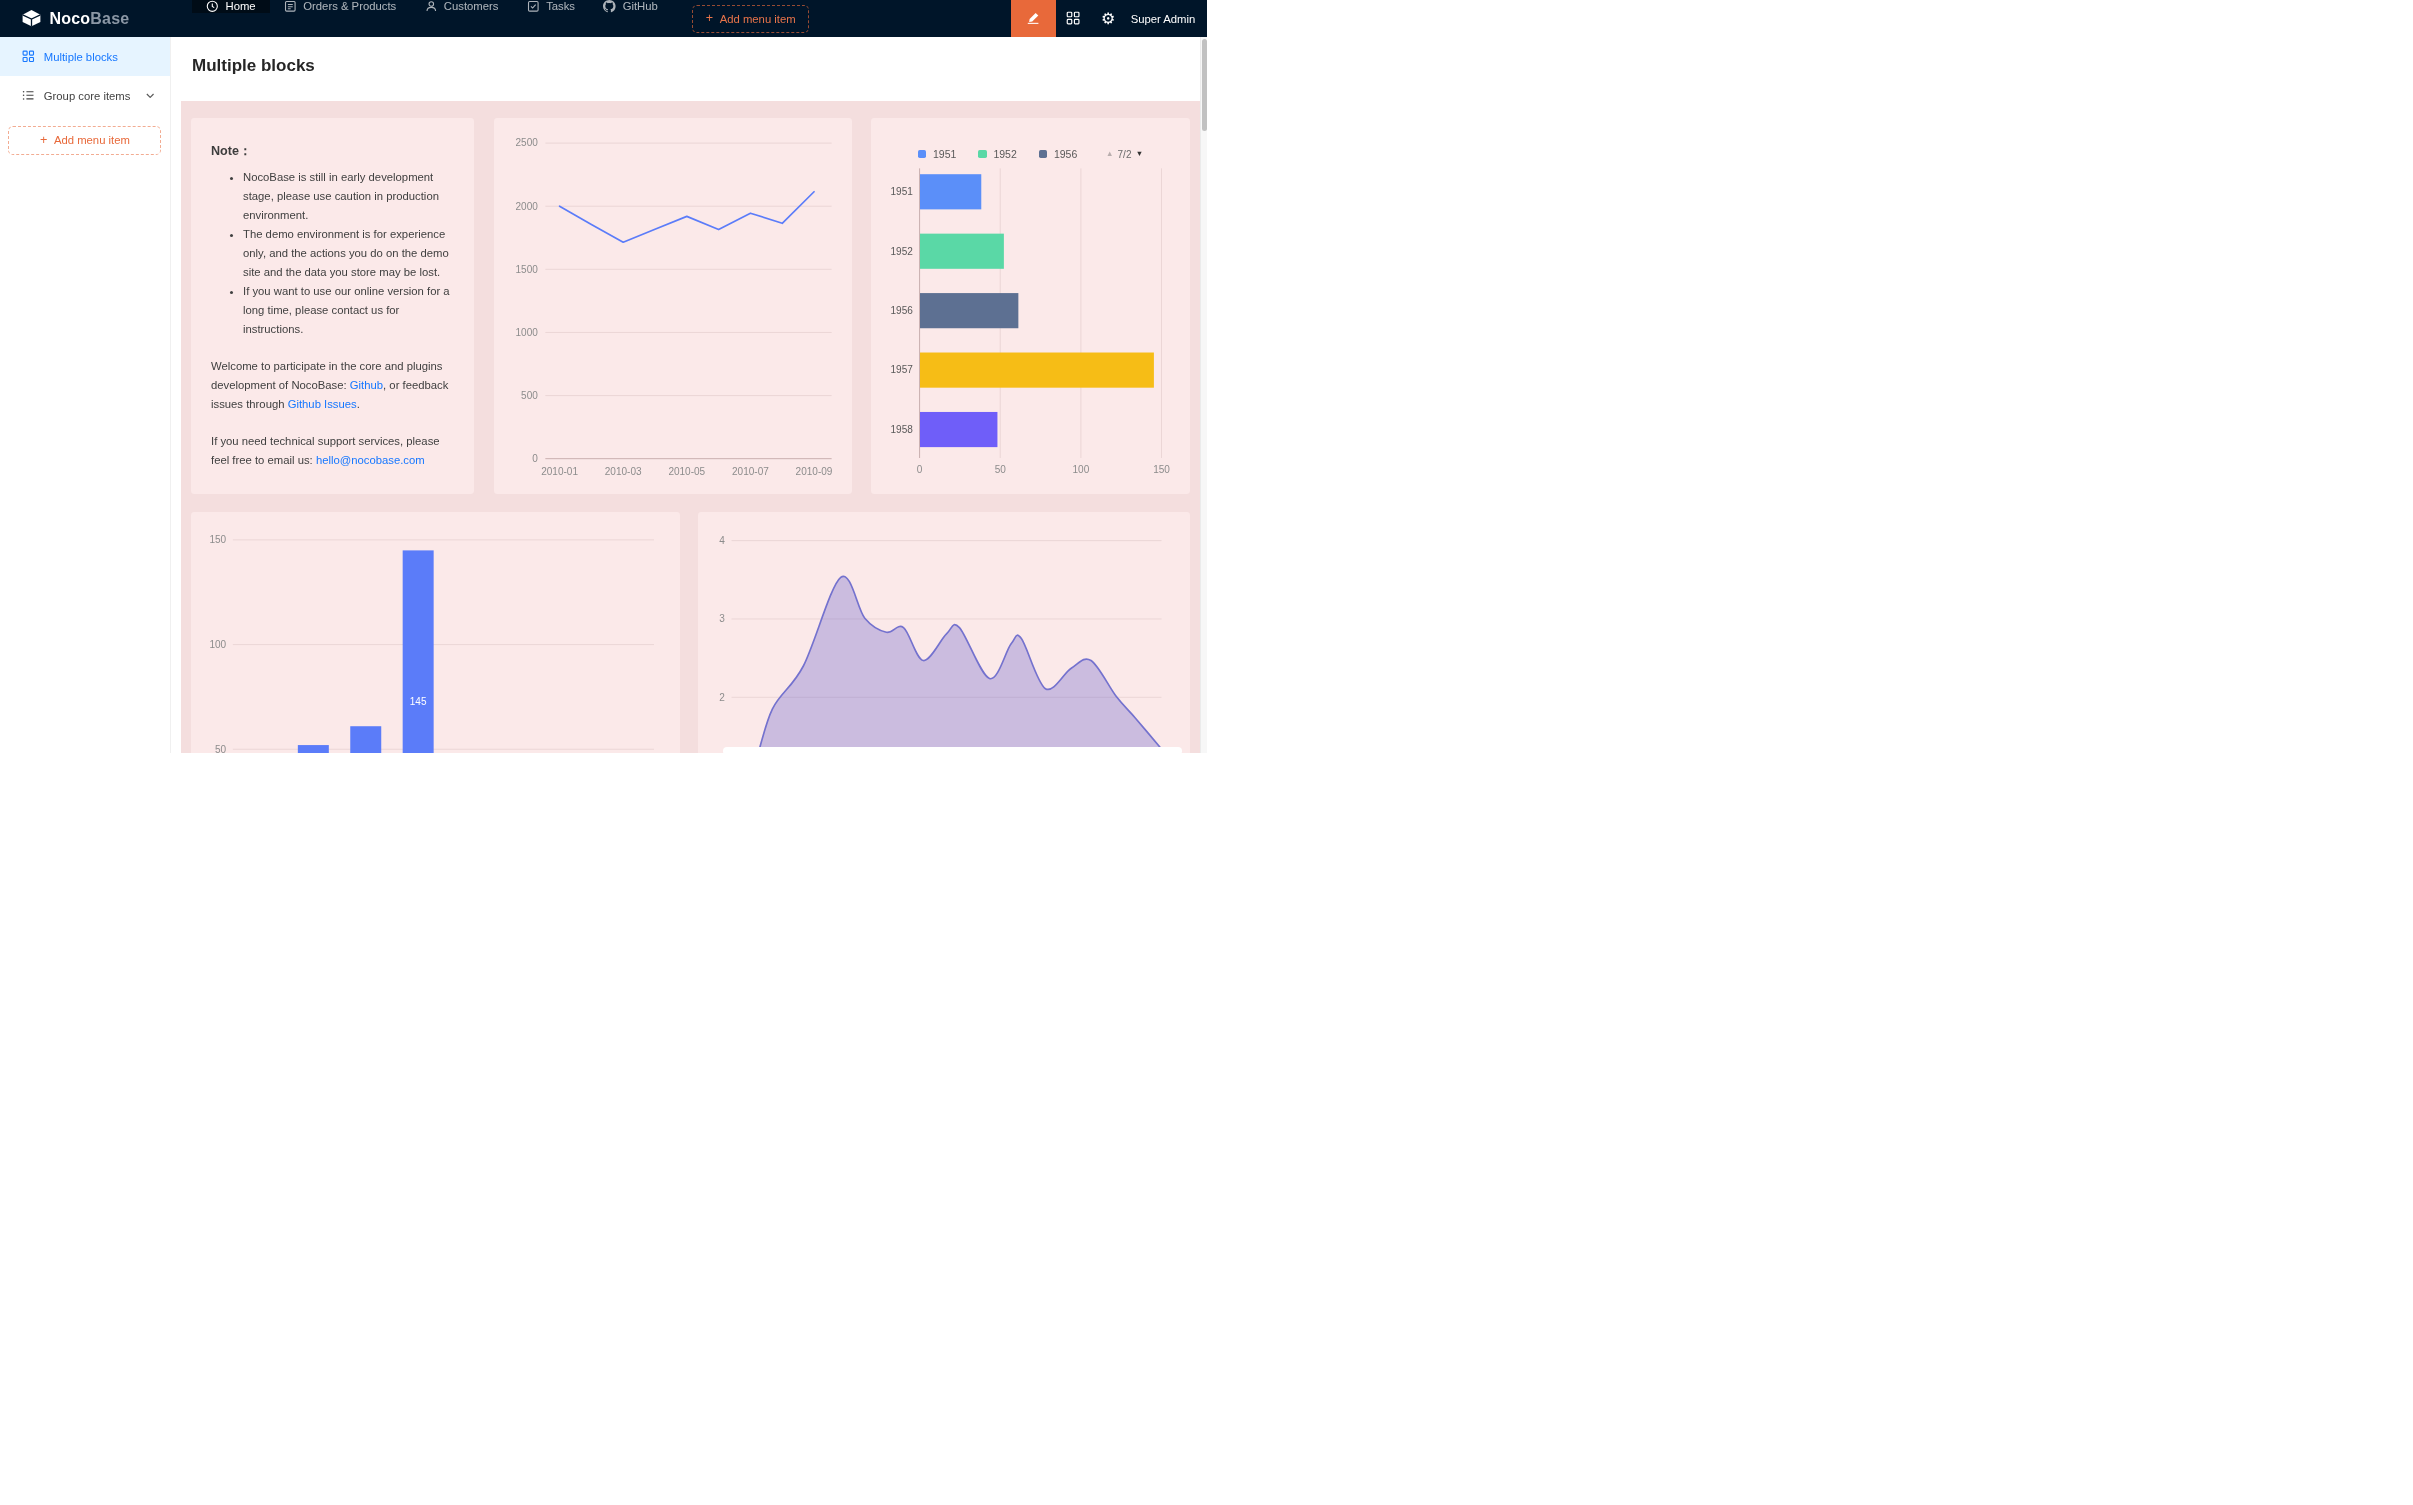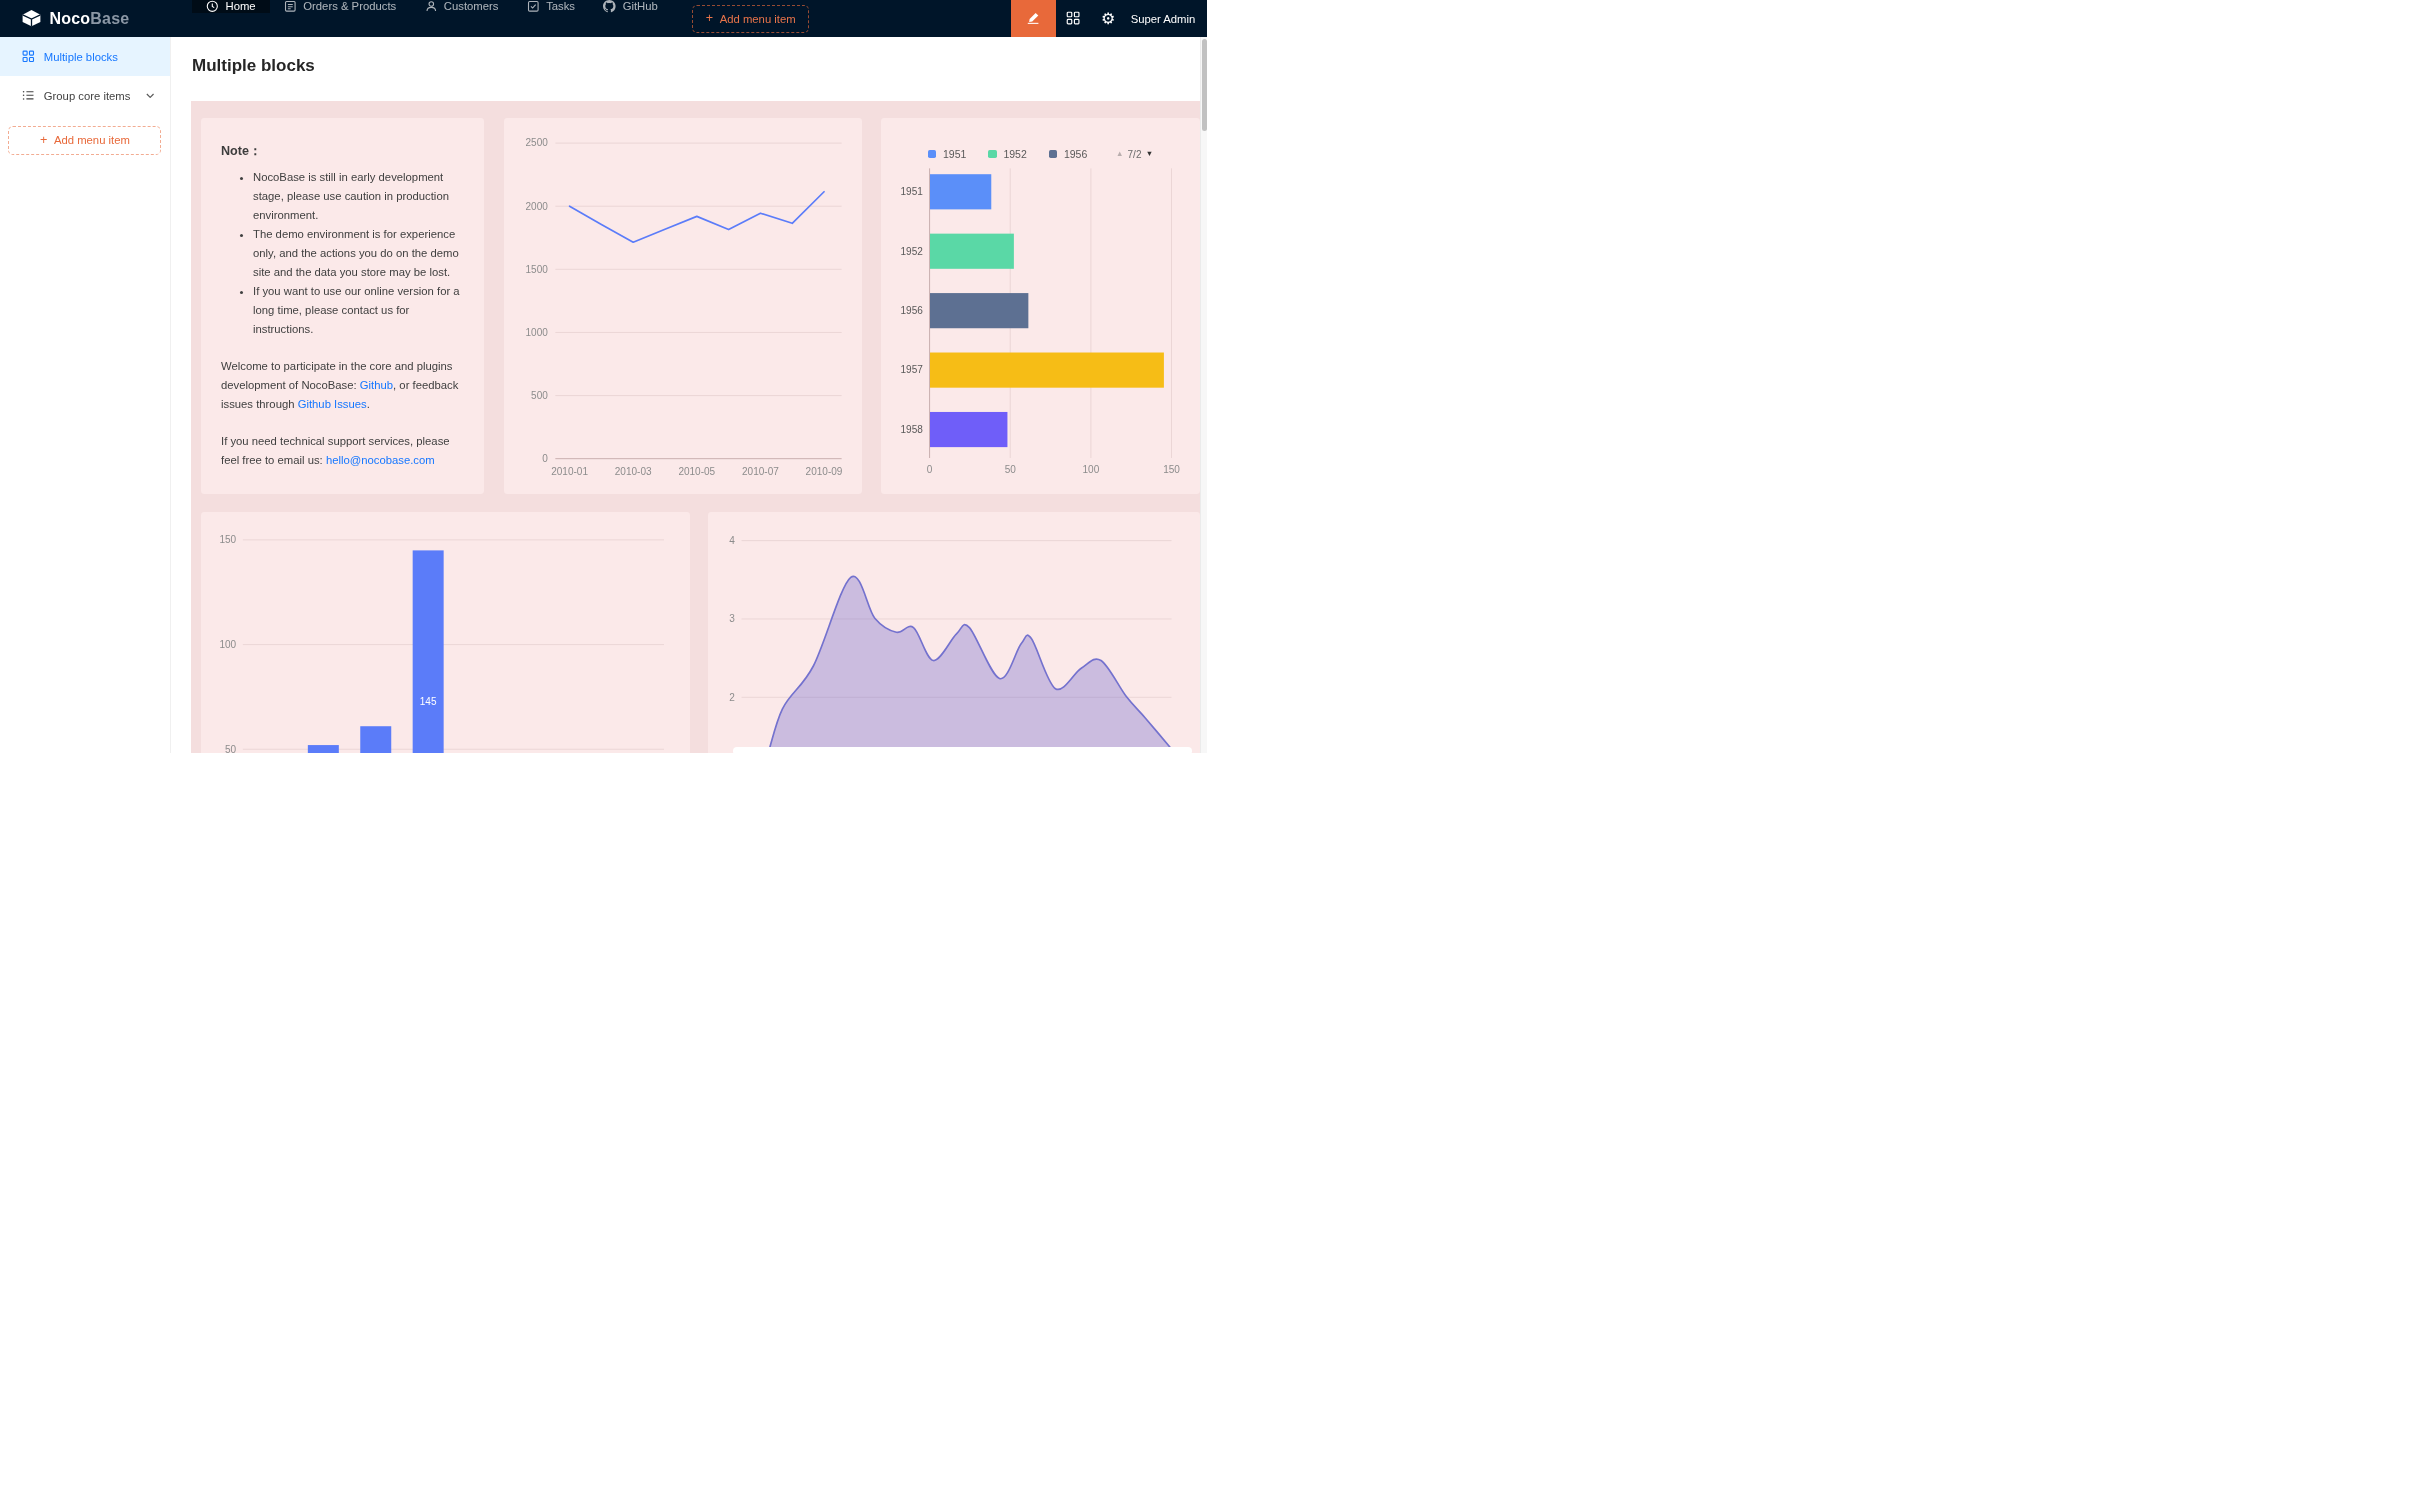--- a/index.html
+++ b/index.html
@@ -37,21 +37,21 @@
   .side-item .chev { margin-left:5.9px; color:#595959; display:flex; }
   .side-add-btn { margin:11px 8.4px 0 8.4px; height:28.5px; width:153px; background:transparent;
                   border:0.8px dashed rgba(232,105,58,.55); border-radius:5px; color:#E8693A;
                   display:flex; align-items:center; justify-content:center; gap:6.7px; font-size:11.3px;
                   cursor:pointer; font-family:"Liberation Sans",sans-serif; }
 
   
   .page-header { position:absolute; top:37px; left:172px; right:6.7px; height:64px; background:#fff; }
   .page-header h1 { font-size:17px; font-weight:600; color:#262626; padding:19px 0 0 20px; }
 
-  .content { position:absolute; top:101px; left:191px; width:1019px; bottom:0; background:#F4DEDE;
+  .content { position:absolute; top:101px; left:181px; width:1019px; bottom:0; background:#F4DEDE;
              padding:17px 10px 0 10px; }
   .row { display:flex; justify-content:space-between; }
   .row1 { height:376px; margin-bottom:18.4px; }
   .card { background:#FBE9E9; border-radius:3.4px; position:relative; }
   .card-note   { width:283px; padding:20px 20px 0 20px; overflow:hidden; }
   .card-line   { width:358px; }
   .card-hbar   { width:319px; }
   .card-column { width:489px; height:369px; overflow:hidden; }
   .card-area   { width:492px; height:369px; overflow:hidden; }
 

